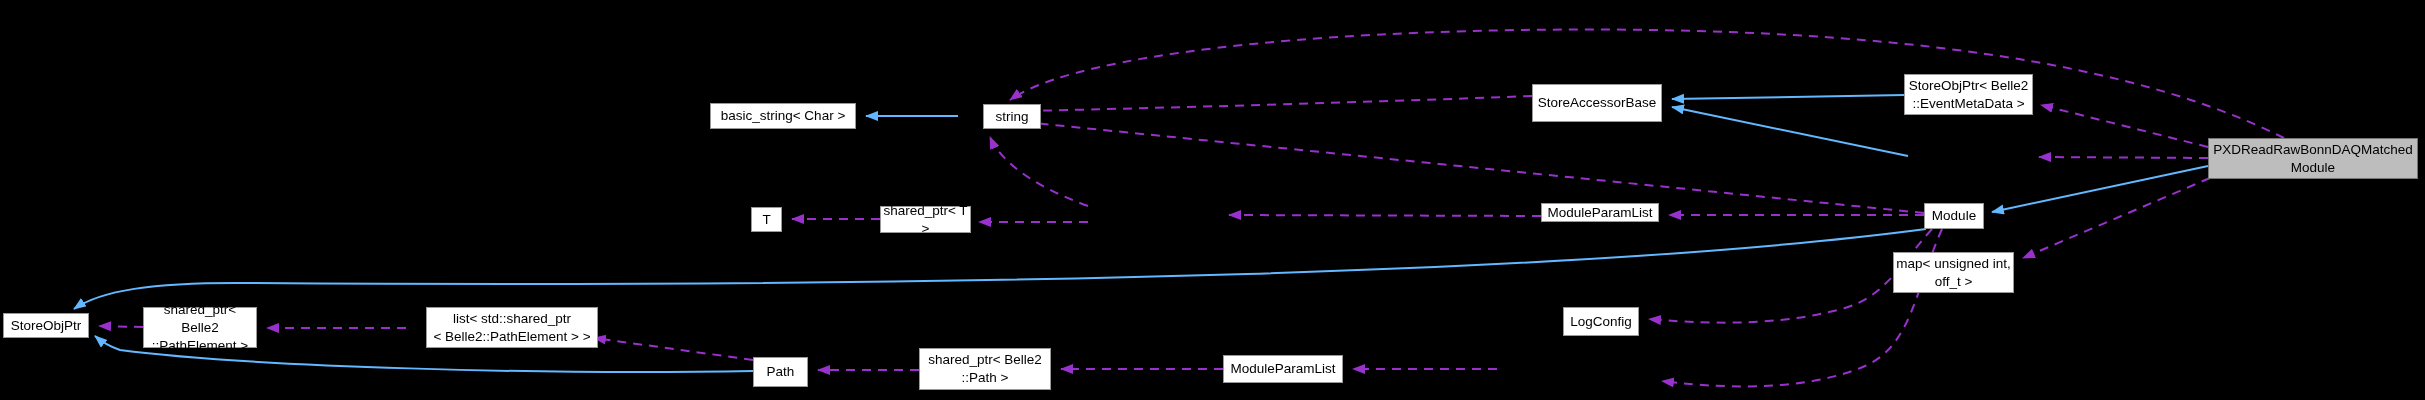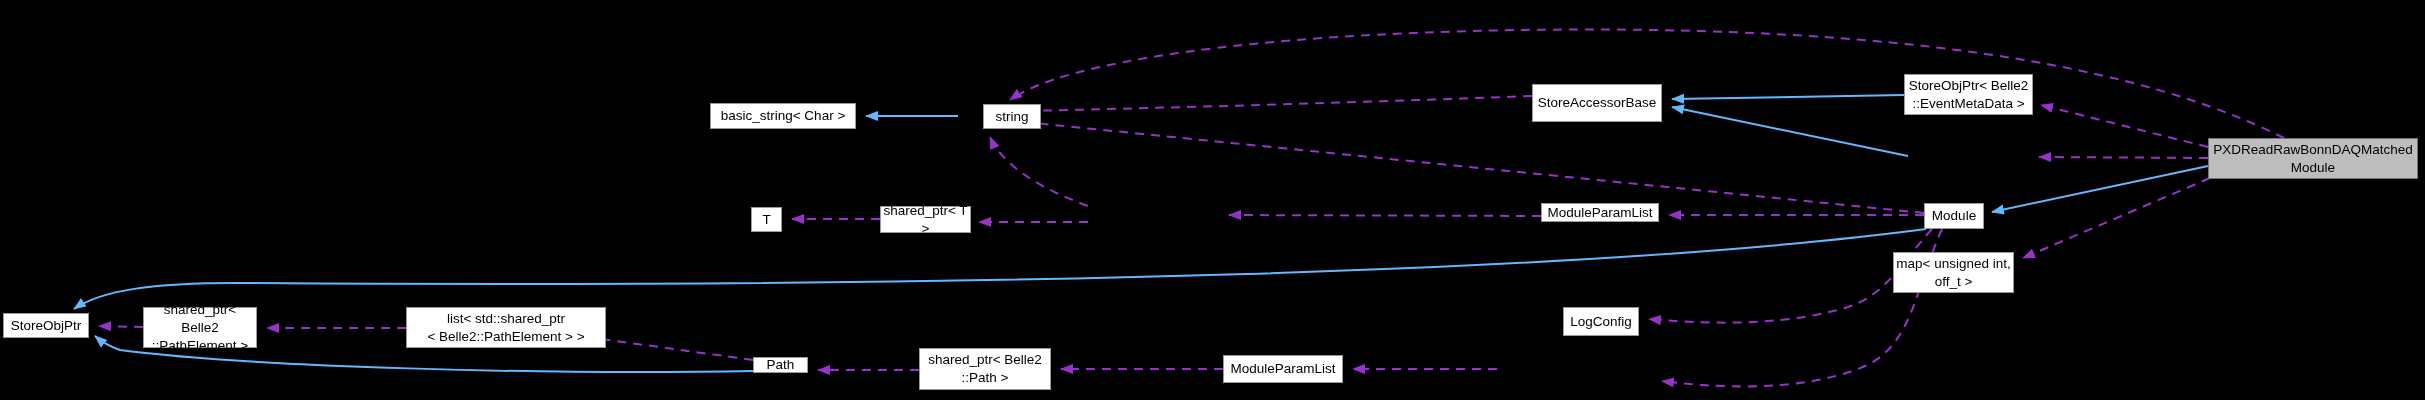--- a/index.html
+++ b/index.html
@@ -89,20 +89,20 @@
   <div class="node" style="left:751px;top:207px;width:31px;height:25px">T</div>
   <div class="node" style="left:880px;top:206px;width:91px;height:27px">shared_ptr&lt; T &gt;</div>
   <div class="node" style="left:1541px;top:203px;width:118px;height:19px">ModuleParamList</div>
   <div class="node" style="left:1924px;top:203px;width:60px;height:26px">Module</div>
   <div class="node" style="left:1893px;top:252px;width:121px;height:41px">map&lt; unsigned int,
 off_t &gt;</div>
   <div class="node" style="left:1563px;top:307px;width:76px;height:29px">LogConfig</div>
   <div class="node" style="left:3px;top:313px;width:86px;height:25px">StoreObjPtr</div>
   <div class="node" style="left:143px;top:307px;width:114px;height:41px">shared_ptr&lt; Belle2
 ::PathElement &gt;</div>
-  <div class="node" style="left:406px;top:307px;width:200px;height:41px">list&lt; std::shared_ptr
+  <div class="node" style="left:426px;top:307px;width:172px;height:41px">list&lt; std::shared_ptr
 &lt; Belle2::PathElement &gt; &gt;</div>
-  <div class="node" style="left:753px;top:357px;width:55px;height:16px">Path</div>
+  <div class="node" style="left:753px;top:357px;width:55px;height:30px">Path</div>
   <div class="node" style="left:919px;top:348px;width:132px;height:42px">shared_ptr&lt; Belle2
 ::Path &gt;</div>
   <div class="node" style="left:1223px;top:355px;width:120px;height:28px">ModuleParamList</div>
 
 </div>
 
 </body></html>

